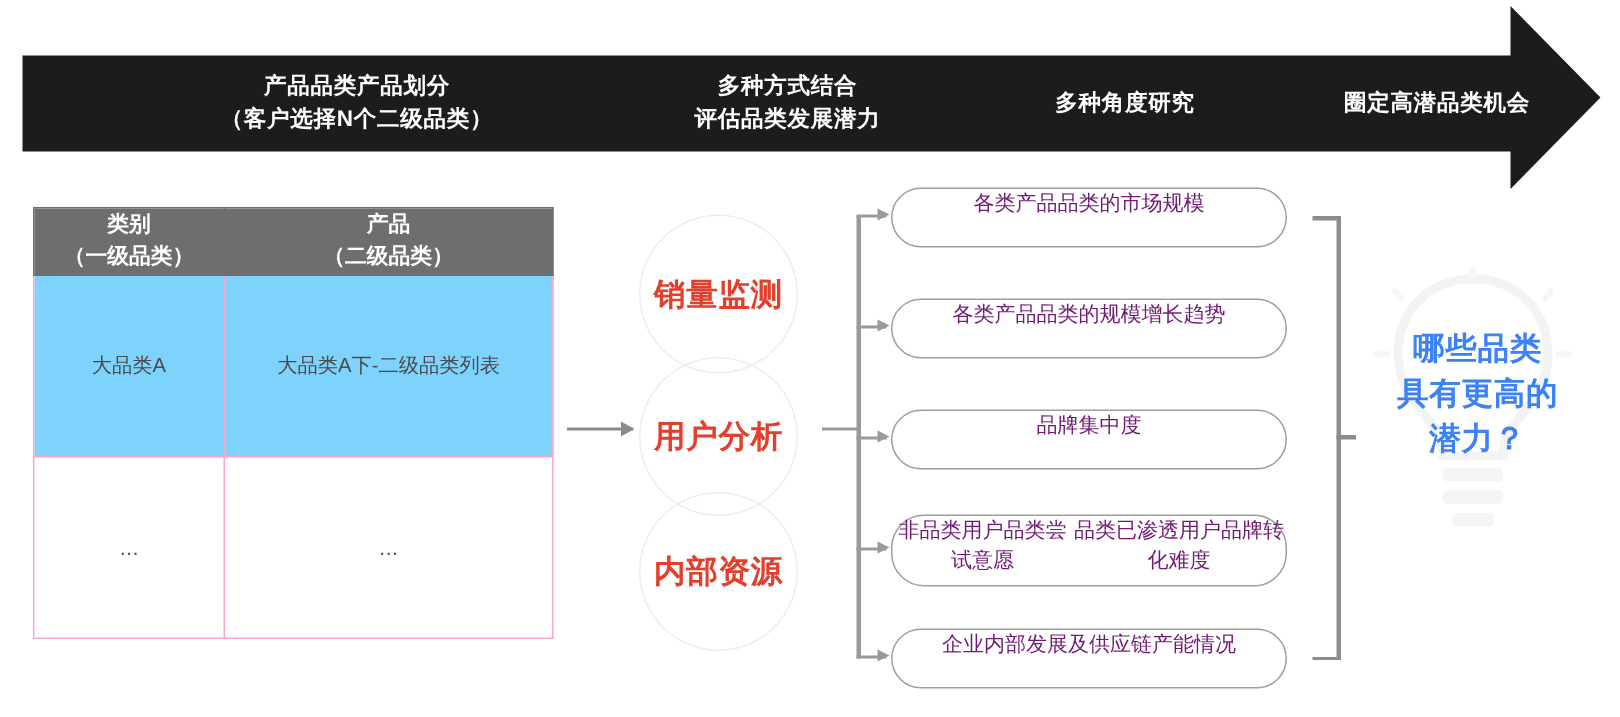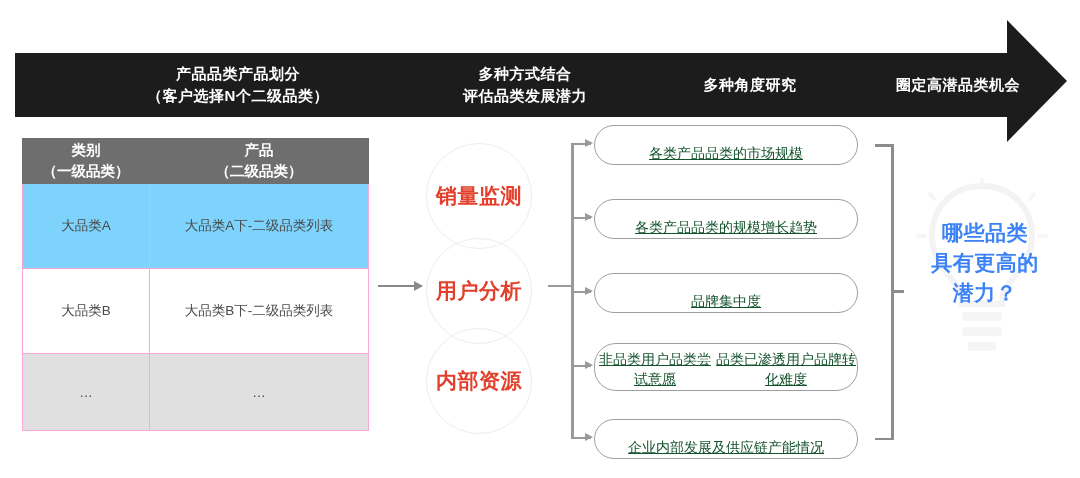--- a/index.html
+++ b/index.html
@@ -6,21 +6,21 @@
   html,body{margin:0;padding:0;}
   body{
     width:1080px;height:478px;
     background:#ffffff;
     font-family:"Liberation Sans","DejaVu Sans",sans-serif;
     overflow:hidden;
   }
   #stage{position:relative;width:1080px;height:478px;}
 
   
-  .banner-wrap{position:absolute;left:0;top:16px;width:1080px;height:130px;}
+  .banner-wrap{position:absolute;left:0;top:0;width:1080px;height:130px;}
   .banner-body{
     position:absolute;left:15px;top:37px;width:1000px;height:64px;
     background:#1c1c1c;
   }
   .banner-head{
     position:absolute;left:1007px;top:4px;width:0;height:0;
     border-top:61px solid transparent;
     border-bottom:61px solid transparent;
     border-left:60px solid #1c1c1c;
   }
@@ -86,22 +86,22 @@
   .fan-branch::after{
     content:"";position:absolute;right:-2px;top:-4px;
     width:0;height:0;border-top:4.5px solid transparent;border-bottom:4.5px solid transparent;
     border-left:8px solid #9a9a9a;
   }
 
   
   .pill{
     position:absolute;left:594px;width:262px;
     border:1.6px solid #9e9e9e;border-radius:22px;background:#ffffff;
-    display:flex;align-items:flex-end;justify-content:center;text-align:center;
-    color:#14532d;font-size:14px;line-height:1.42;font-weight:500;text-decoration:underline;
+    display:flex;align-items:flex-start;justify-content:center;text-align:center;
+    color:#701a75;font-size:14px;line-height:1.42;font-weight:500;
   }
   .pill .l{display:block;}
 
   
   .brk{position:absolute;left:875px;top:144px;width:18px;height:296px;}
   .brk i{position:absolute;background:#8c8c8c;display:block;}
   .brk .v{left:16px;top:0;width:2.5px;height:296px;}
   .brk .t{left:0;top:0;width:18px;height:2.5px;}
   .brk .b{left:0;bottom:0;width:18px;height:2.5px;}
   .brk .m{left:16px;top:146px;width:13px;height:2.5px;}
@@ -152,24 +152,20 @@
           <span class="hdr-l2">（二级品类）</span>
         </th>
       </tr>
     </thead>
     <tbody>
       <tr>
         <td>大品类A</td>
         <td>大品类A下-二级品类列表</td>
       </tr>
       <tr>
-        <td>大品类B</td>
-        <td>大品类B下-二级品类列表</td>
-      </tr>
-      <tr>
         <td>…</td>
         <td>…</td>
       </tr>
     </tbody>
   </table>
 
   <div class="h-arrow"></div>
 
   <div class="circ c1">
     <span>销量监测</span>

